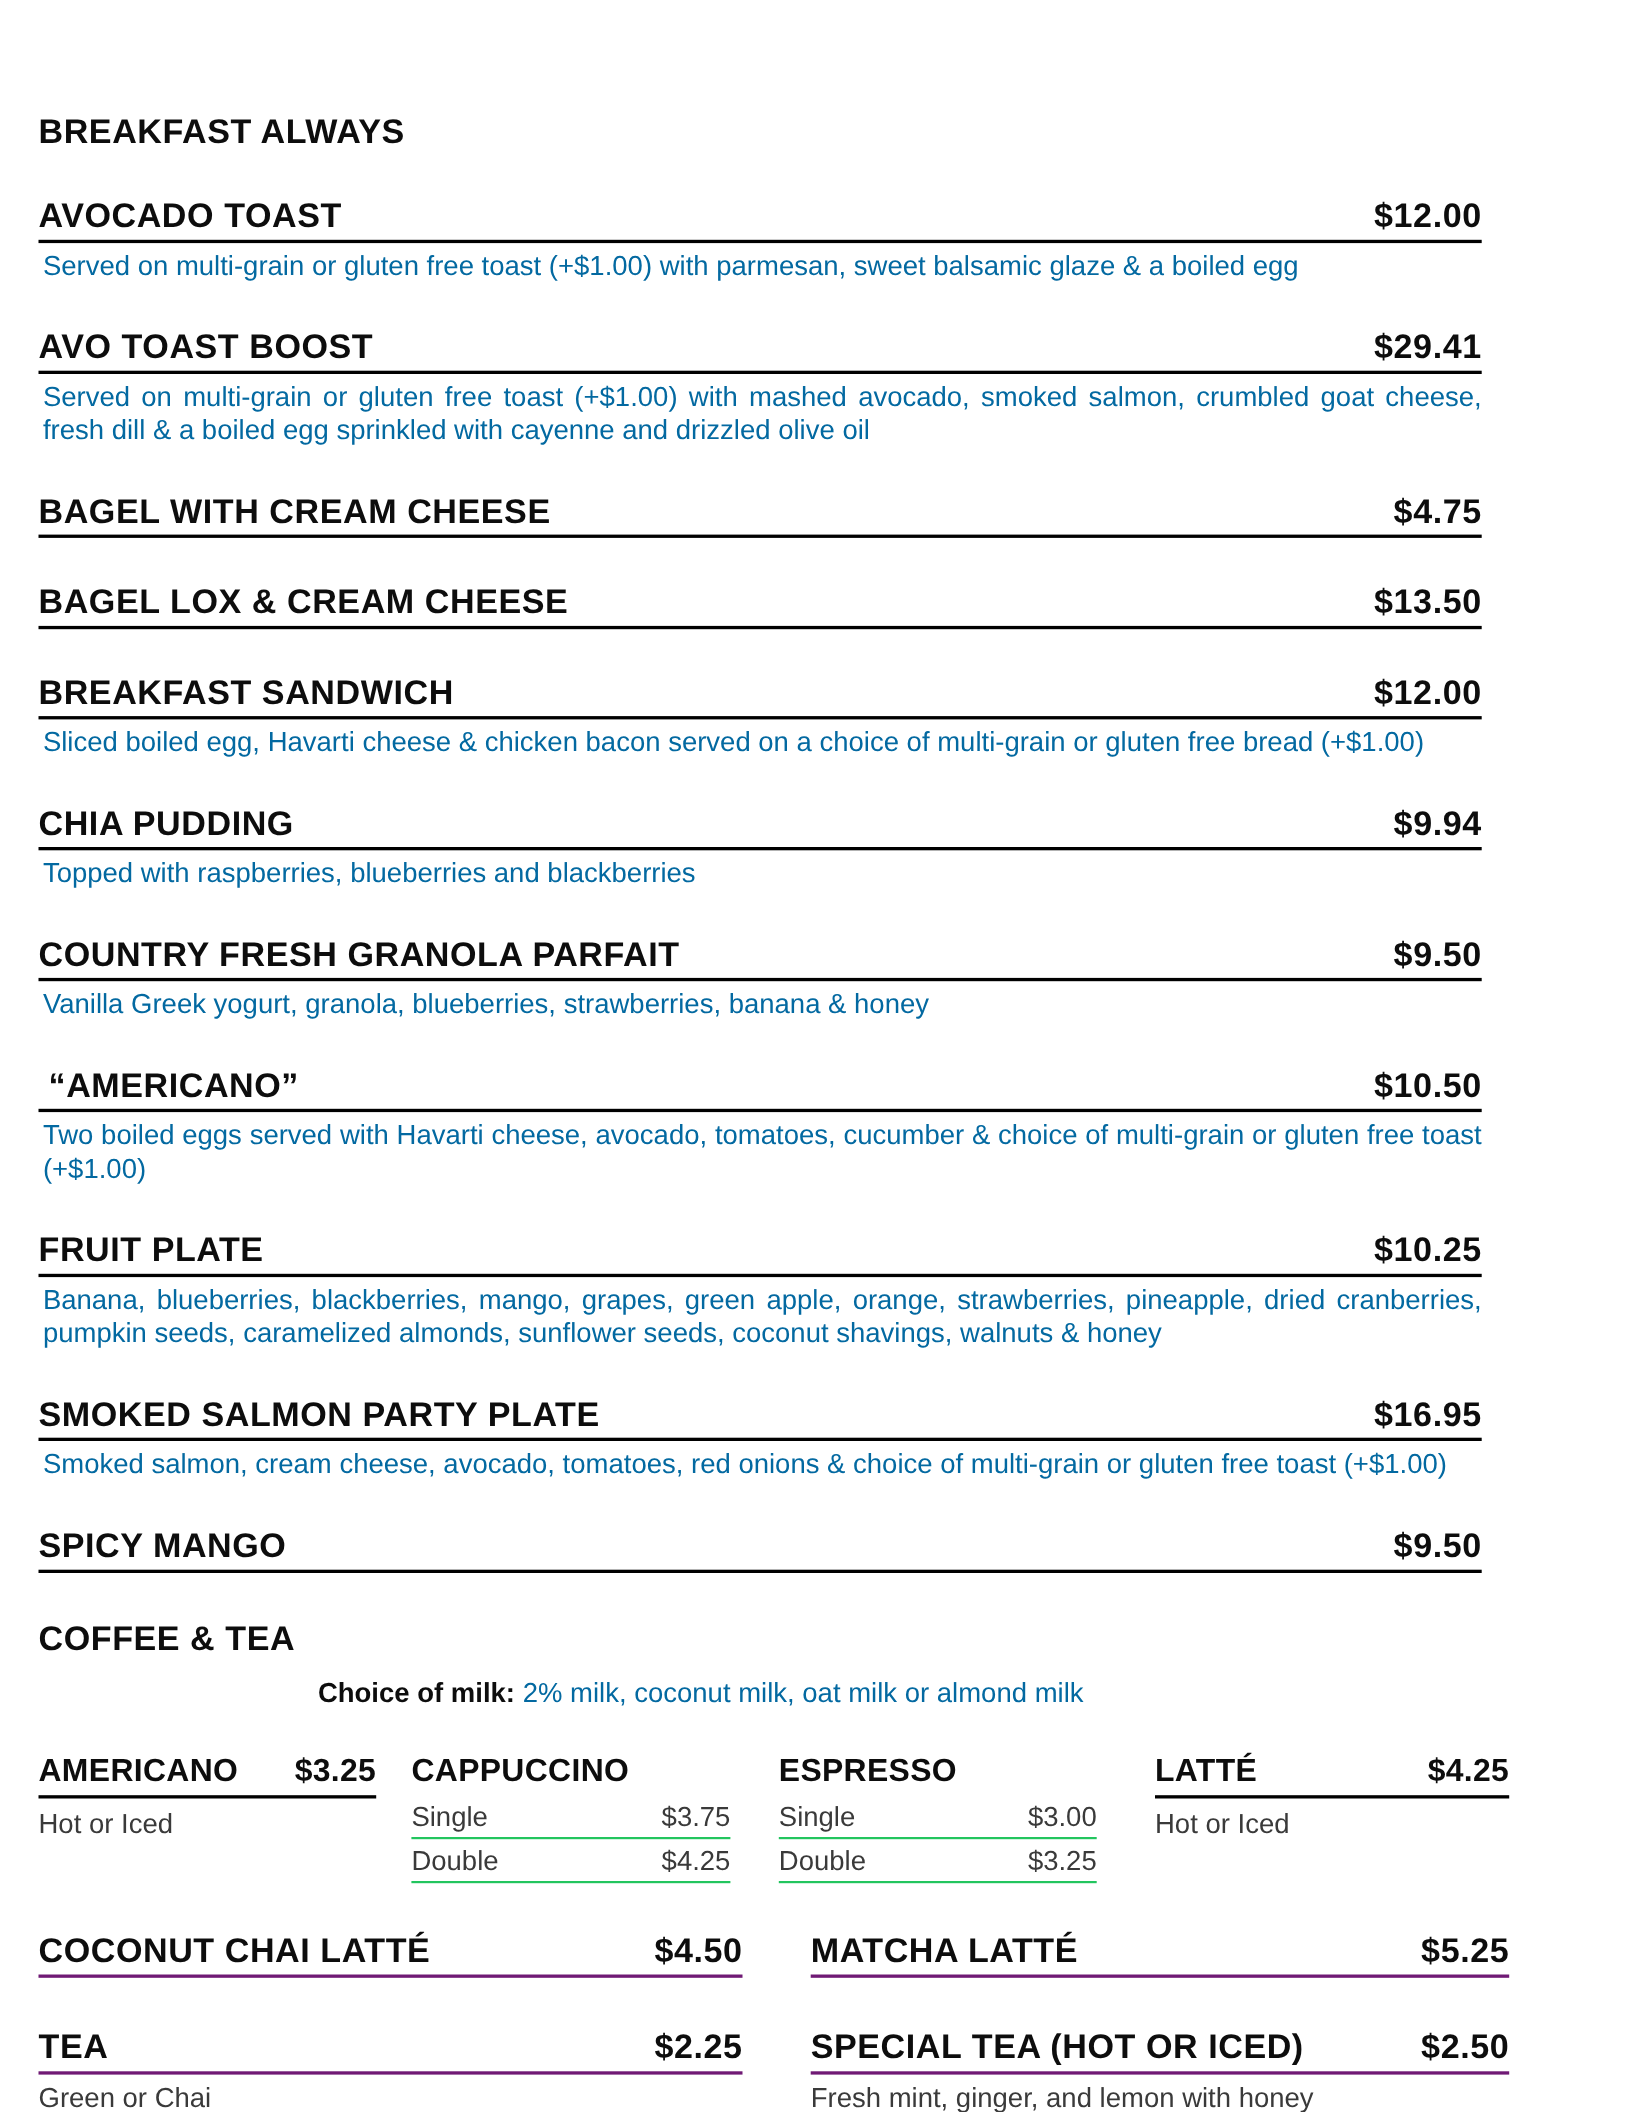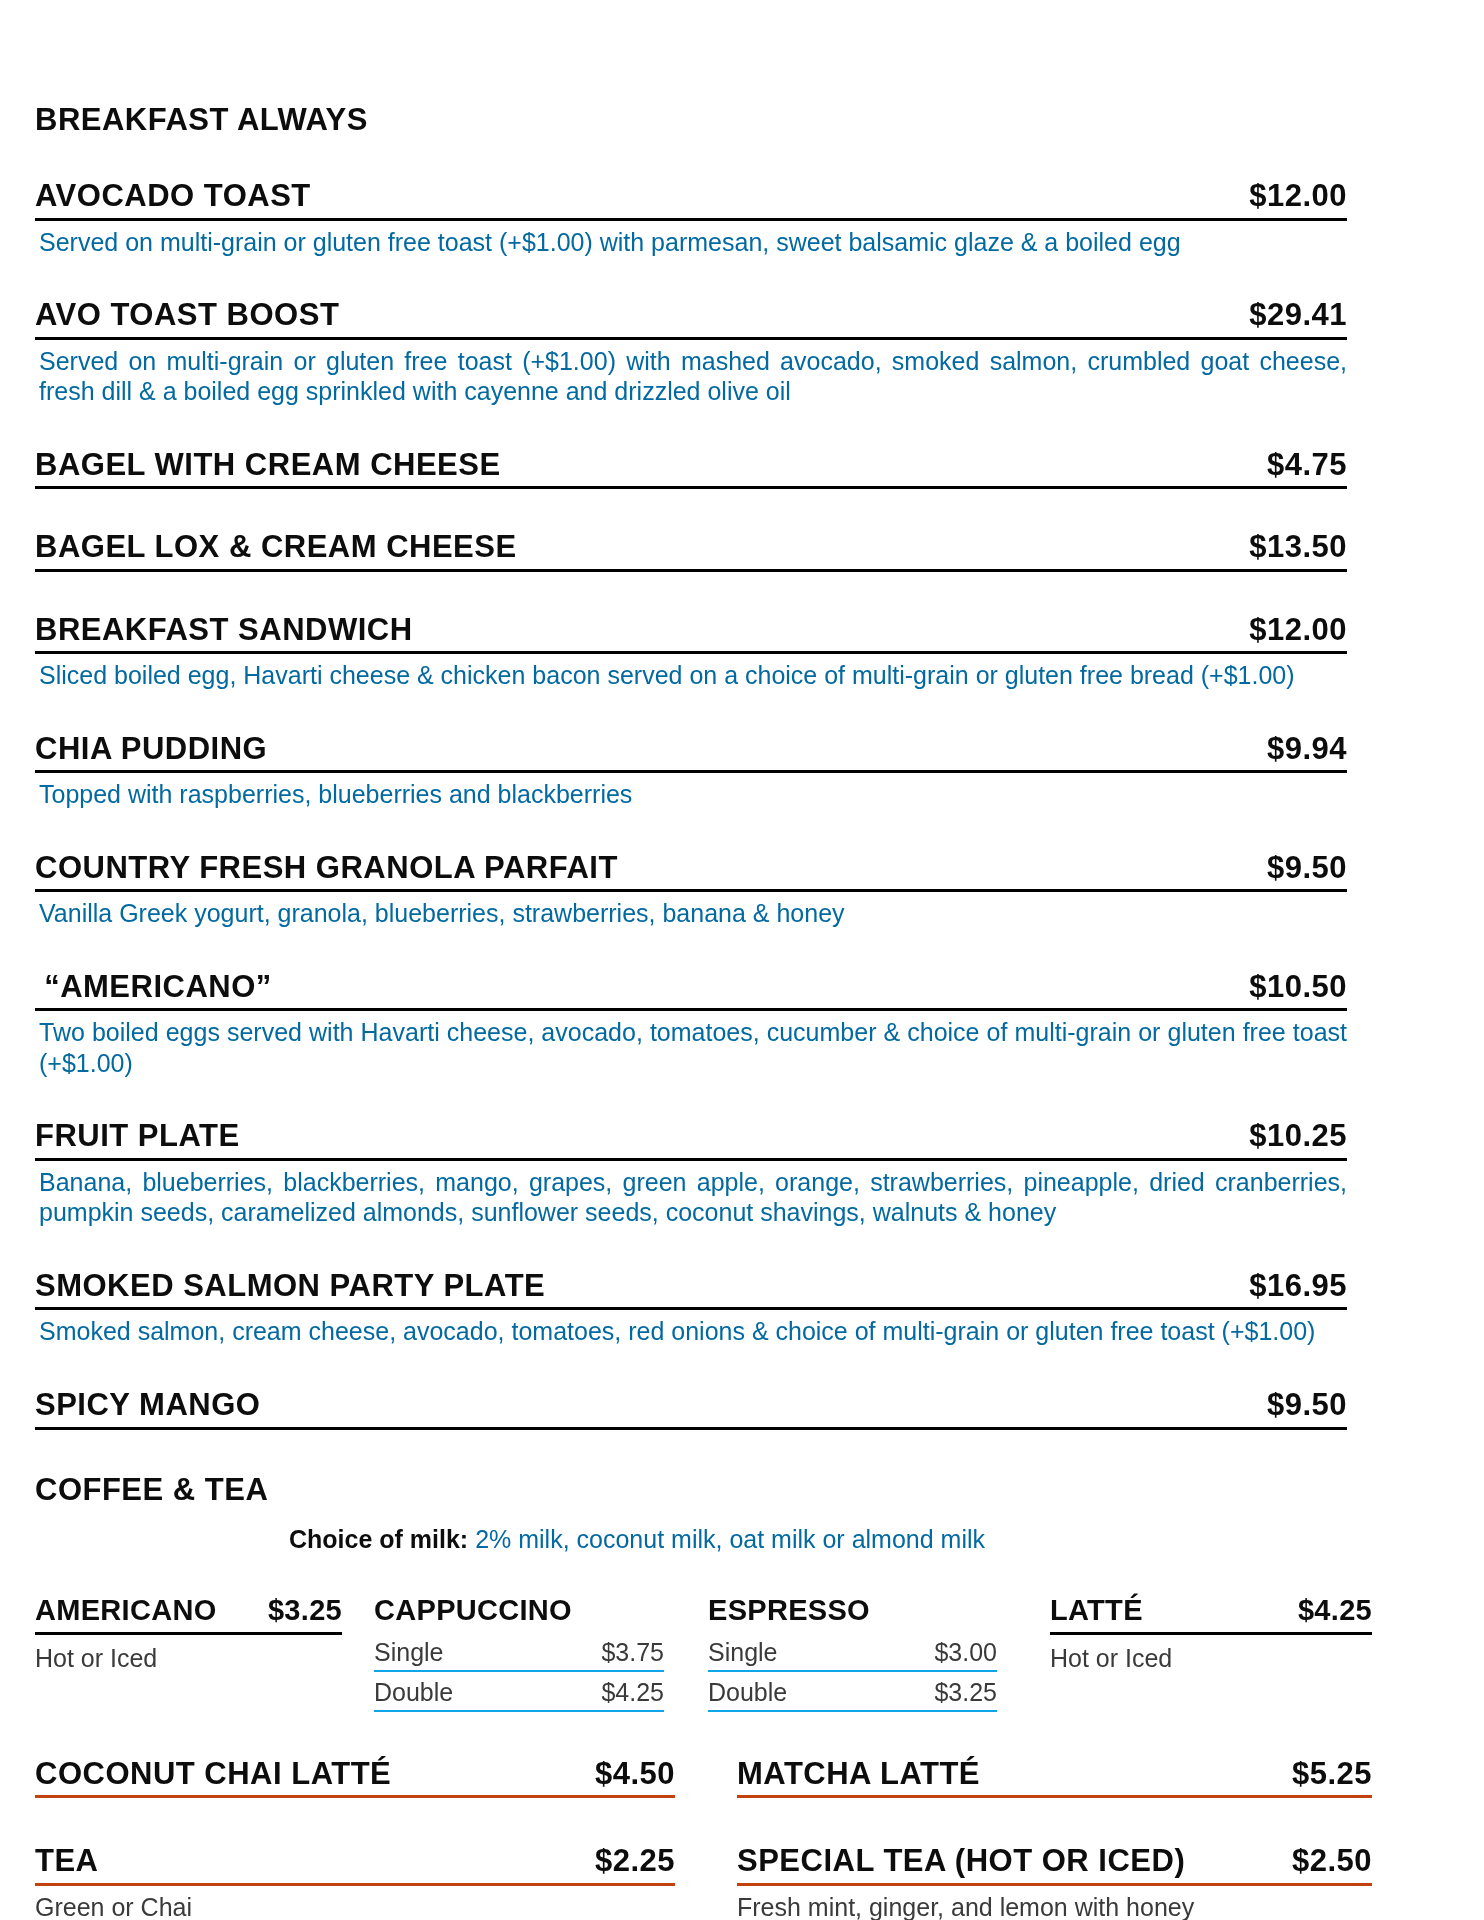--- a/index.html
+++ b/index.html
@@ -81,21 +81,21 @@
     align-items: flex-start;
     font-size: 29px;
     font-weight: bold;
     letter-spacing: 0.3px;
     padding-bottom: 5px;
   }
   .coffee-head.ruled { border-bottom: 3px solid #000; }
   .size-row {
     display: flex;
     justify-content: space-between;
-    border-bottom: 2px solid #0ea5e9;
+    border-bottom: 2px solid #22c55e;
     font-size: 25px;
     color: #3a3a3a;
     padding: 2px 0 3px 0;
     margin-top: 4px;
   }
   .coffee-note {
     margin-top: 9px;
     font-size: 25px;
     color: #3a3a3a;
   }
@@ -107,21 +107,21 @@
     width: 1337px;
     margin-top: 46px;
   }
   .drink { margin-bottom: 47px; }
   .drink.left  { width: 640px; }
   .drink.right { width: 635px; }
   .drink-head {
     display: flex;
     justify-content: space-between;
     align-items: flex-end;
-    border-bottom: 3px solid #c2410c;
+    border-bottom: 3px solid #701a75;
     padding-bottom: 5px;
     font-size: 31px;
     font-weight: bold;
     letter-spacing: 0.5px;
     line-height: 1.05;
   }
   .drink-desc {
     margin: 6px 0 0 0;
     font-size: 25px;
     line-height: 1.22;

